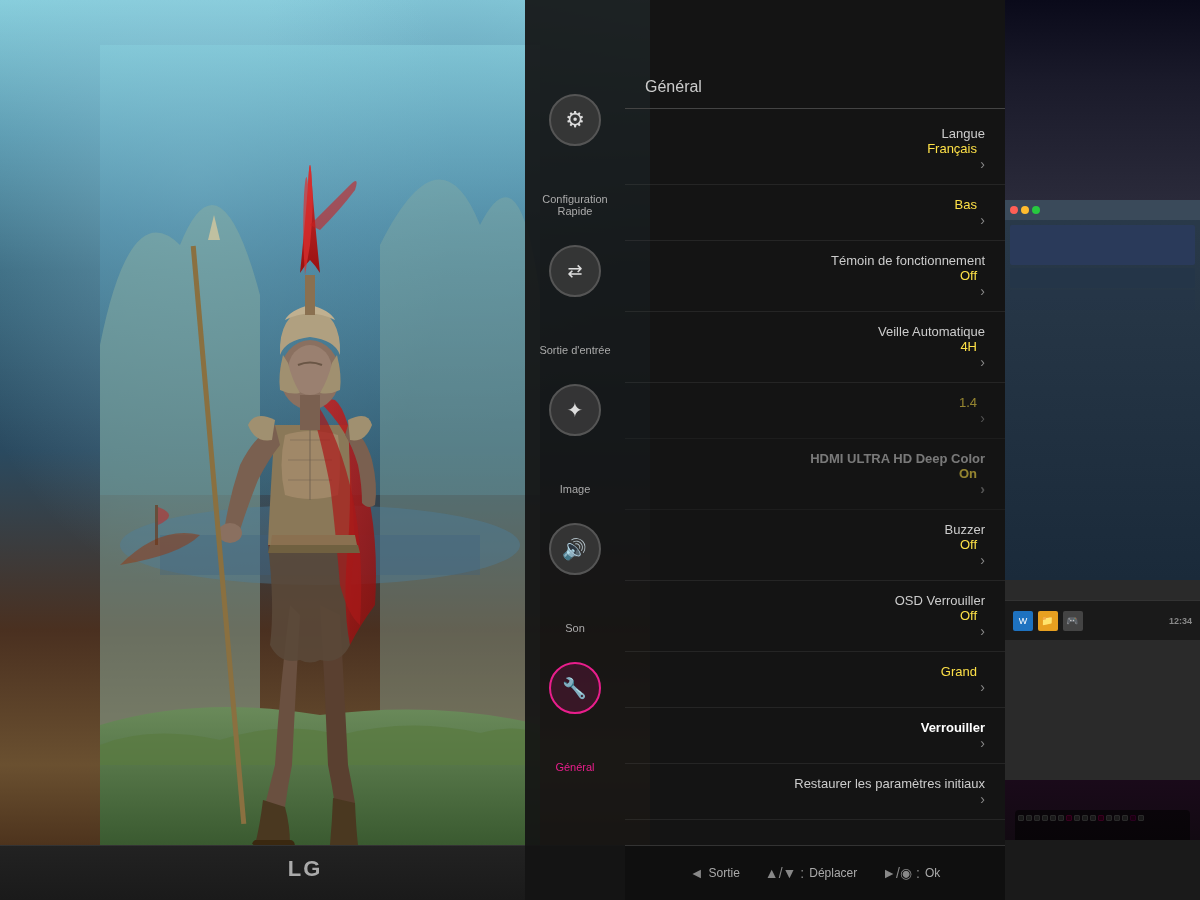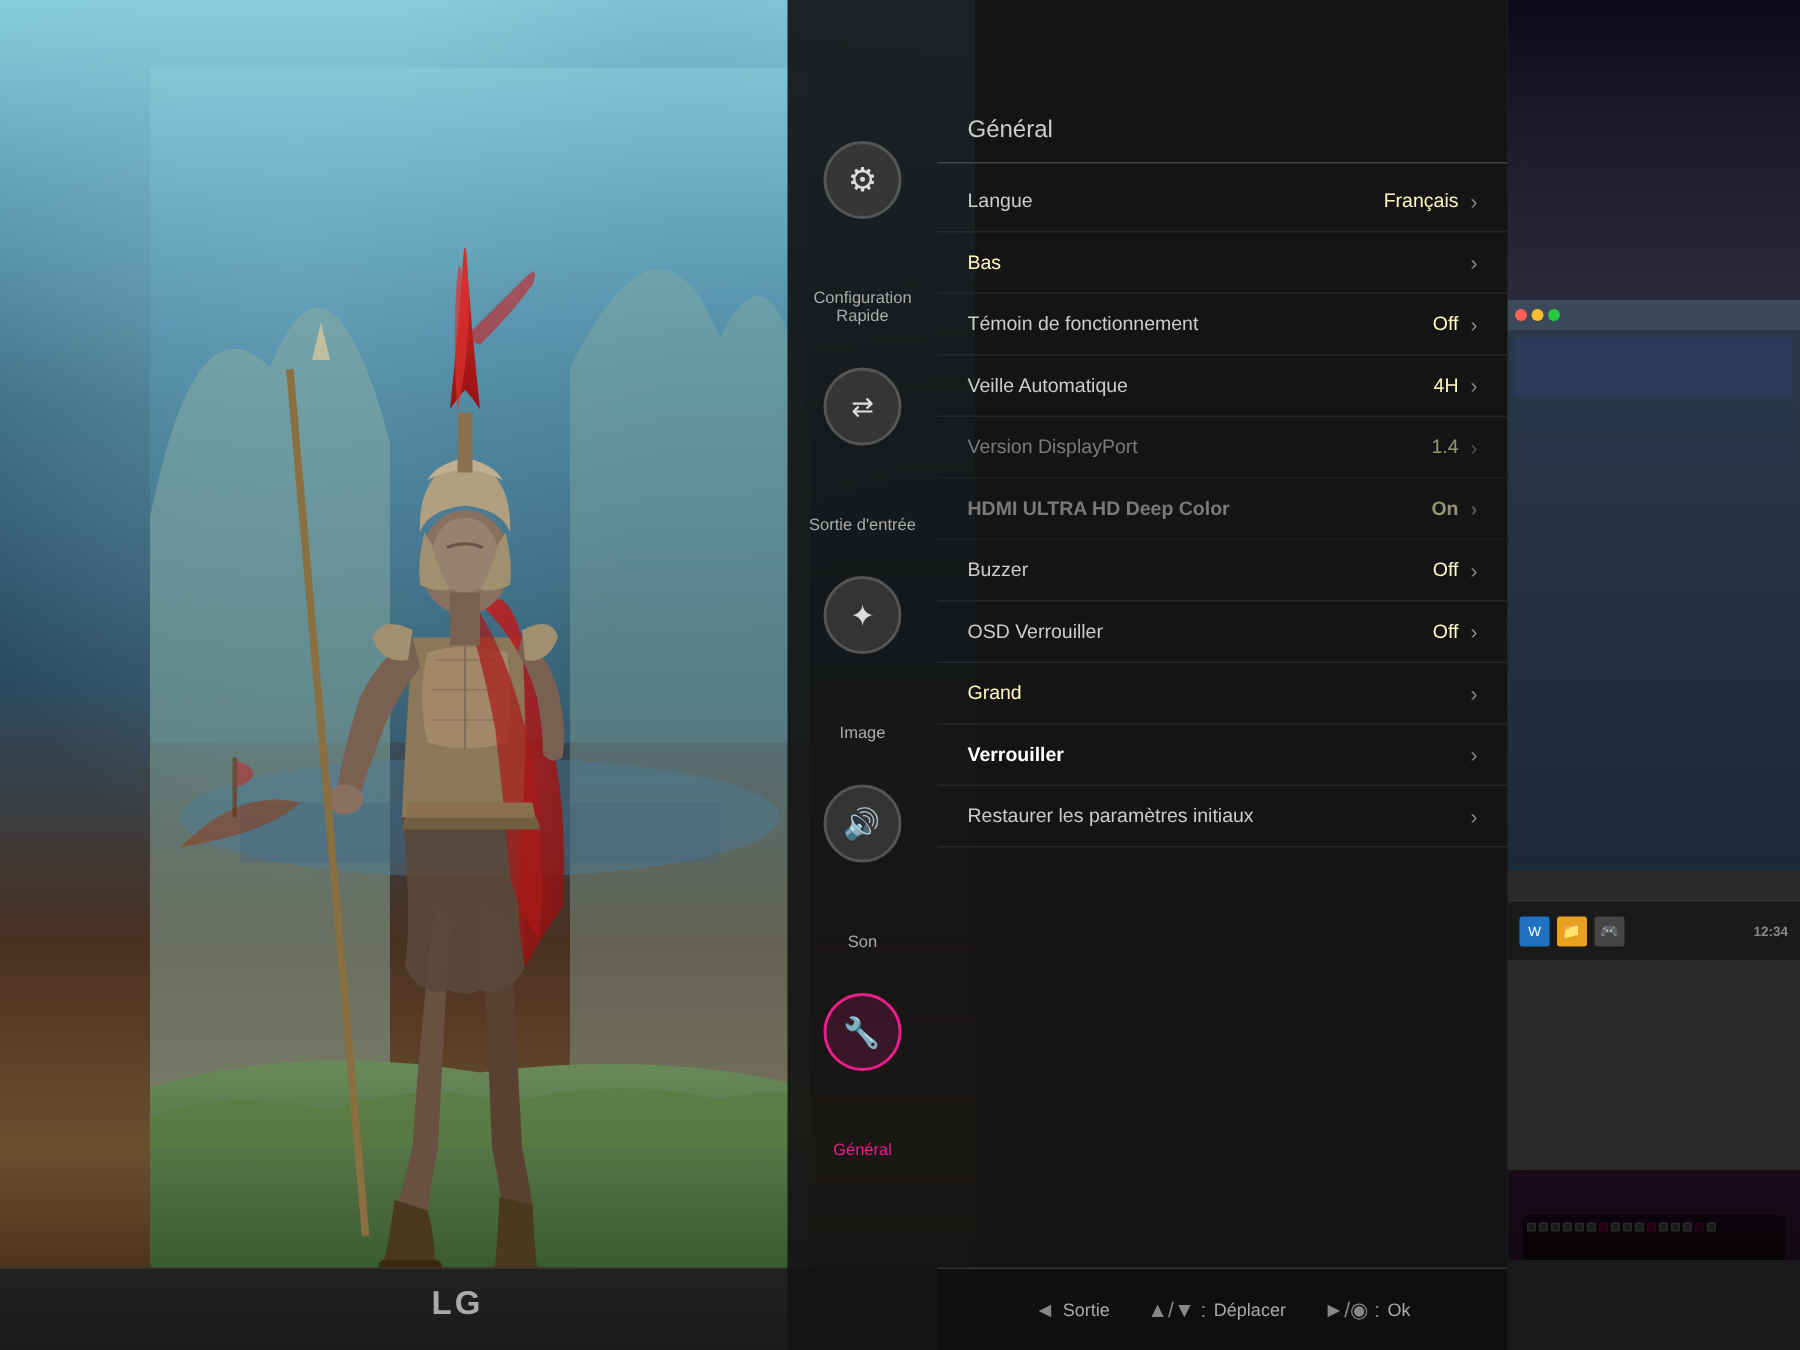--- a/index.html
+++ b/index.html
@@ -134,40 +134,41 @@
     .menu-section-title {
       color: #ccc;
       font-size: 16px;
       padding: 8px 20px 12px;
       border-bottom: 1px solid #444;
       margin-bottom: 5px;
     }
 
     .menu-item {
       display: flex;
-      align-items: flex-start;
+      align-items: flex-end;
       justify-content: space-between;
       padding: 12px 20px;
       border-bottom: 1px solid rgba(80,80,80,0.3);
       cursor: pointer;
+      flex-direction: column;
     }
 
     .menu-item-label {
       color: #ccc;
       font-size: 13px;
       flex: 1;
     }
 
     .menu-item-label.bold {
       color: #fff;
       font-weight: bold;
     }
 
     .menu-item-value {
-      color: #fef9c3;
+      color: #fde047;
       font-size: 13px;
       margin-right: 8px;
     }
 
     .menu-item-arrow {
       color: #888;
       font-size: 14px;
     }
 
     
@@ -439,21 +440,20 @@
       <span class="menu-item-arrow">›</span>
     </div>
 
     <div class="menu-item">
       <span class="menu-item-label">Veille Automatique</span>
       <span class="menu-item-value">4H</span>
       <span class="menu-item-arrow">›</span>
     </div>
 
     <div class="menu-item" style="opacity:0.55;">
-      <span class="menu-item-label">Version DisplayPort</span>
       <span class="menu-item-value">1.4</span>
       <span class="menu-item-arrow">›</span>
     </div>
 
     <div class="menu-item" style="opacity:0.55;font-weight:bold;">
       <span class="menu-item-label">HDMI ULTRA HD Deep Color</span>
       <span class="menu-item-value">On</span>
       <span class="menu-item-arrow">›</span>
     </div>
 

